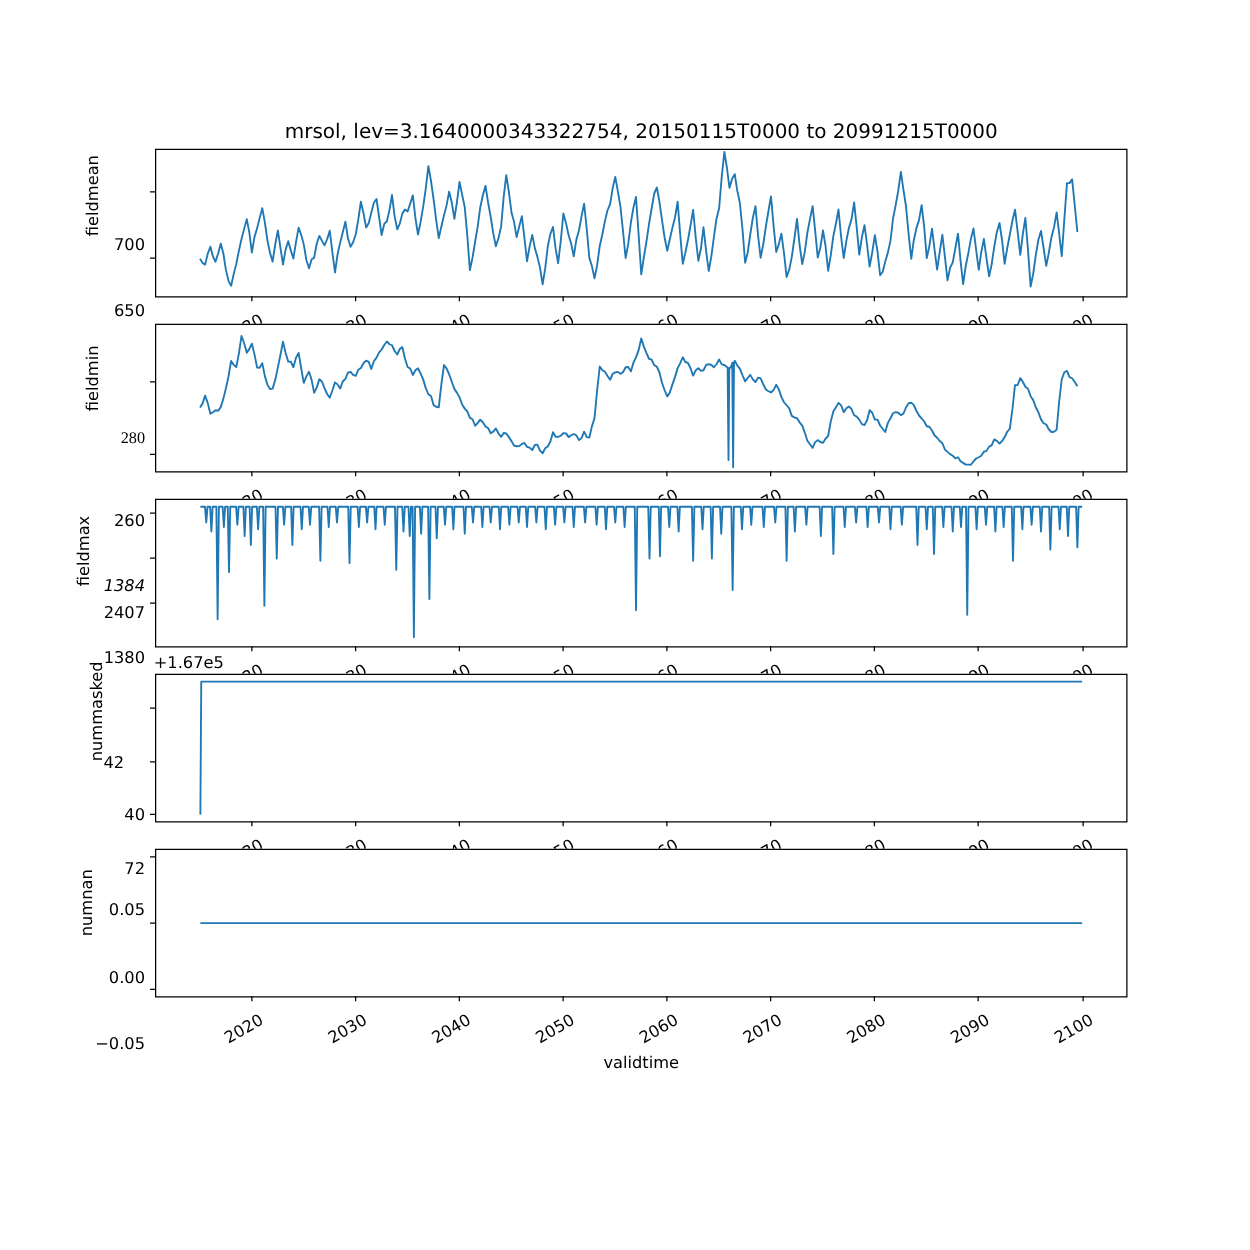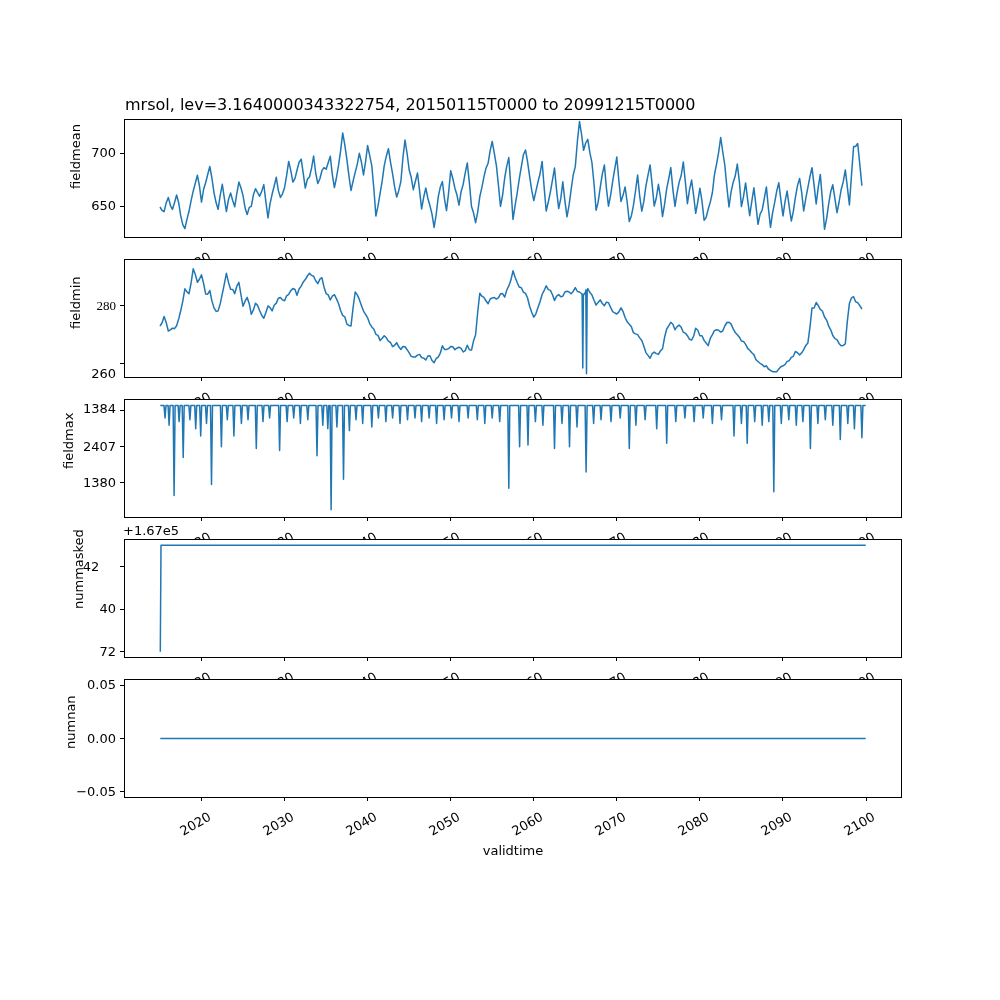--- a/index.html
+++ b/index.html
@@ -1,30 +1,30 @@
 <!DOCTYPE html>
 <html><head>
 <meta charset="utf-8">
 <style>
   html,body{margin:0;padding:0;background:#ffffff;}
   #figure{position:relative;width:1000px;height:1000px;background:#ffffff;
           font-family:"DejaVu Sans", sans-serif;color:#000;overflow:hidden;}
-  .fig-title{position:absolute;left:125px;top:96px;width:776px;text-align:left;
+  .fig-title{position:absolute;left:125px;top:96px;width:776px;text-align:center;
              font-size:16px;line-height:18px;white-space:nowrap;}
   .fig-xlabel{position:absolute;left:453px;top:843px;width:120px;text-align:center;
               font-size:13px;line-height:16px;}
   .axes{position:absolute;left:125px;width:776px;height:117px;}
   .frame{position:absolute;left:-1px;top:-1px;width:776px;height:117px;
          border:1px solid #000;background:#ffffff;}
   .frame svg{position:absolute;left:0;top:0;display:block;}
   .ylabel{position:absolute;top:50%;width:20px;text-align:center;font-size:13px;
           white-space:nowrap;transform:translate(-50%,-50%) rotate(-90deg);}
   .ytick-mark{position:absolute;width:4px;height:1px;background:#000;left:-5px;}
   .ytick-label{position:absolute;width:50px;left:-59px;text-align:right;
-               font-size:13px;line-height:15px;height:15px;}
+               font-size:13px;line-height:15px;height:15px;margin-top:44px;}
   .xtick-mark{position:absolute;width:1px;height:4px;background:#000;top:117px;}
   .xtick-label{position:absolute;width:58px;text-align:right;font-size:13px;
                line-height:15px;height:15px;transform:rotate(-30deg);
                transform-origin:100% 0%;white-space:nowrap;}
   .offset-text{position:absolute;left:-2px;top:-17px;font-size:13px;line-height:15px;
                white-space:nowrap;}
 </style>
 </head>
 <body>
 
@@ -103,21 +103,21 @@
           <polyline points="35.3,5.4 39.0,5.4 40.0,18.0 41.0,5.4 43.1,5.4 44.1,25.2 45.1,5.4 48.1,5.4 49.1,95.4 50.1,5.4 53.1,5.4 54.1,21.6 55.1,5.4 57.2,5.4 58.2,57.6 59.2,5.4 63.9,5.4 64.9,19.8 65.9,5.4 69.7,5.4 70.7,28.8 71.7,5.4 74.7,5.4 75.7,36.0 76.7,5.4 80.5,5.4 81.5,23.4 82.5,5.4 85.5,5.4 86.5,84.6 87.5,5.4 95.4,5.4 96.4,46.8 97.4,5.4 101.3,5.4 102.3,19.8 103.3,5.4 107.9,5.4 108.9,36.0 109.9,5.4 115.4,5.4 116.4,23.4 117.4,5.4 122.0,5.4 123.0,19.8 124.0,5.4 130.3,5.4 131.3,48.6 132.3,5.4 137.0,5.4 138.0,21.6 139.0,5.4 143.6,5.4 144.6,18.0 145.6,5.4 153.6,5.4 154.6,50.4 155.6,5.4 161.1,5.4 162.1,21.6 163.1,5.4 167.7,5.4 168.7,18.0 169.7,5.4 174.4,5.4 175.4,23.4 176.3,5.4 181.8,5.4 182.8,19.8 183.8,5.4 191.0,5.4 192.0,55.8 193.0,5.4 196.8,5.4 197.8,25.2 198.8,5.4 201.8,5.4 202.8,28.8 203.8,5.4 205.1,5.4 206.1,109.8 207.1,5.4 210.9,5.4 211.9,27.0 212.9,5.4 217.5,5.4 218.5,79.2 219.5,5.4 223.4,5.4 224.4,30.6 225.4,5.4 230.0,5.4 231.0,19.8 232.0,5.4 236.7,5.4 237.7,23.4 238.6,5.4 245.8,5.4 246.8,27.0 247.8,5.4 252.4,5.4 253.4,18.0 254.4,5.4 259.9,5.4 260.9,21.6 261.9,5.4 266.6,5.4 267.6,18.0 268.6,5.4 274.0,5.4 275.0,23.4 276.0,5.4 281.5,5.4 282.5,19.8 283.5,5.4 289.0,5.4 290.0,18.0 291.0,5.4 295.6,5.4 296.6,21.6 297.6,5.4 303.1,5.4 304.1,18.0 305.1,5.4 310.6,5.4 311.6,23.4 312.6,5.4 318.1,5.4 319.1,19.8 320.1,5.4 325.5,5.4 326.5,18.0 327.5,5.4 333.0,5.4 334.0,21.6 335.0,5.4 342.1,5.4 343.1,18.0 344.1,5.4 351.3,5.4 352.3,19.8 353.3,5.4 358.8,5.4 359.8,23.4 360.8,5.4 366.2,5.4 367.2,18.0 368.2,5.4 373.7,5.4 374.7,21.6 375.7,5.4 382.8,5.4 383.8,88.2 384.8,5.4 393.6,5.4 394.6,46.8 395.6,5.4 402.0,5.4 403.0,45.0 403.9,5.4 409.4,5.4 410.4,21.6 411.4,5.4 416.9,5.4 417.9,25.2 418.9,5.4 428.5,5.4 429.5,48.6 430.5,5.4 436.0,5.4 437.0,23.4 438.0,5.4 443.5,5.4 444.5,46.8 445.5,5.4 451.0,5.4 452.0,27.0 453.0,5.4 460.1,5.4 461.1,72.0 462.1,5.4 467.6,5.4 468.6,23.4 469.6,5.4 475.1,5.4 476.0,19.8 477.0,5.4 485.0,5.4 486.0,21.6 487.0,5.4 494.2,5.4 495.2,18.0 496.2,5.4 503.3,5.4 504.3,48.6 505.3,5.4 509.9,5.4 510.9,25.2 511.9,5.4 519.1,5.4 520.1,19.8 521.1,5.4 530.7,5.4 531.7,28.8 532.7,5.4 540.7,5.4 541.7,43.2 542.7,5.4 549.8,5.4 550.8,21.6 551.8,5.4 558.9,5.4 559.9,18.0 560.9,5.4 568.1,5.4 569.1,21.6 570.1,5.4 577.2,5.4 578.2,18.0 579.2,5.4 586.4,5.4 587.4,23.4 588.4,5.4 595.5,5.4 596.5,19.8 597.5,5.4 608.0,5.4 609.0,36.0 610.0,5.4 615.4,5.4 616.4,23.4 617.4,5.4 621.2,5.4 622.2,43.2 623.2,5.4 628.7,5.4 629.7,21.6 630.7,5.4 636.2,5.4 637.2,25.2 638.2,5.4 642.8,5.4 643.8,21.6 644.8,5.4 647.8,5.4 648.8,91.8 649.8,5.4 655.3,5.4 656.3,23.4 657.3,5.4 662.8,5.4 663.8,19.8 664.8,5.4 670.3,5.4 671.3,25.2 672.3,5.4 676.9,5.4 677.9,21.6 678.9,5.4 684.4,5.4 685.4,48.6 686.4,5.4 691.9,5.4 692.9,23.4 693.8,5.4 699.3,5.4 700.3,19.8 701.3,5.4 706.8,5.4 707.8,25.2 708.8,5.4 714.3,5.4 715.3,39.6 716.3,5.4 721.8,5.4 722.8,23.4 723.8,5.4 728.4,5.4 729.4,28.8 730.4,5.4 735.9,5.4 736.9,37.8 737.9,5.4 740.7,5.4" fill="none" stroke="#1f77b4" stroke-width="1.5" stroke-linejoin="round"></polyline>
         </svg>
       </div>
     <div class="ylabel" style="left:-57px">fieldmax</div>
     <div class="ticks">
         <div class="ytick-mark" style="top: 82.3px;"></div>
         <div class="ytick-label" style="top: 74.8px;">1380</div>
         <div class="ytick-mark" style="top: 46.3px;"></div>
         <div class="ytick-label" style="top: 38.8px;">2407</div>
         <div class="ytick-mark" style="top: 10.3px;"></div>
-        <div class="ytick-label" style="top: 1px;">1384</div>
+        <div class="ytick-label" style="top: 18px; font-style: italic;">1384</div>
         <div class="xtick-mark" style="left: 76.0035px;"></div>
         <div class="xtick-label" style="left: 22.5035px; top: 129px; transform: rotate(-30deg);">2020</div>
         <div class="xtick-mark" style="left: 159.069px;"></div>
         <div class="xtick-label" style="left: 105.569px; top: 129px; transform: rotate(-30deg);">2030</div>
         <div class="xtick-mark" style="left: 242.135px;"></div>
         <div class="xtick-label" style="left: 188.635px; top: 129px; transform: rotate(-30deg);">2040</div>
         <div class="xtick-mark" style="left: 325.201px;"></div>
         <div class="xtick-label" style="left: 271.701px; top: 129px; transform: rotate(-30deg);">2050</div>
         <div class="xtick-mark" style="left: 408.266px;"></div>
         <div class="xtick-label" style="left: 354.766px; top: 129px; transform: rotate(-30deg);">2060</div>

